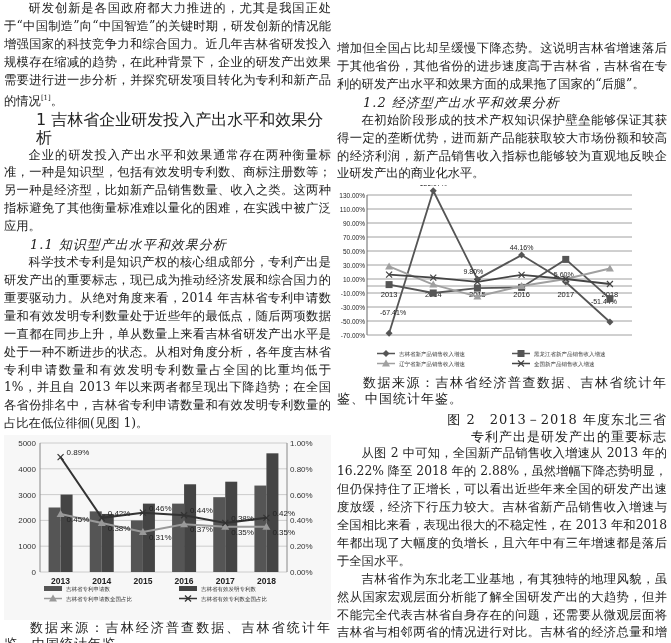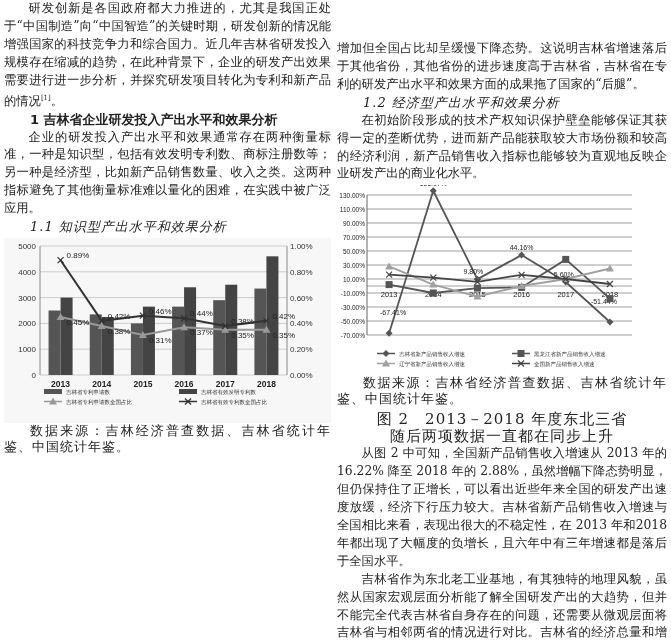--- a/index.html
+++ b/index.html
@@ -3,35 +3,36 @@
 <meta charset="utf-8">
 <style>
   html, body { margin:0; padding:0; background:#fff; }
   body { width:671px; height:643px; position:relative; overflow:hidden;
          font-family:"DejaVu Serif", serif; color:#222; }
   .col { position:absolute; top:0; width:327px; }
   .col.left { left:4px; }
   .col.right { left:337px; width:330px;margin-top:40px; }
   p { margin:0; font-size:12.3px; line-height:17.9px; text-align:justify; }
   p.indent { text-indent:2em; }
-  .h1 { font-family:"DejaVu Sans", sans-serif; font-weight:bold; font-size:13px; line-height:18px; padding-left:2em; }
+  .h1 { font-family:"DejaVu Sans", sans-serif; font-weight:normal; font-size:16px; line-height:18px; padding-left:2em; }
   .h2 { font-size:13px; line-height:18px; padding-left:2em; font-style:italic; letter-spacing:1px; }
   .source { font-size:13px; line-height:16px; text-indent:2em; letter-spacing:1px; }
-  .figcap { font-size:15px; line-height:17px; text-align:center; letter-spacing:1px; }
+  .figcap { font-size:13px; line-height:17px; text-align:right; letter-spacing:1px; }
   svg text { font-family:"Liberation Sans", sans-serif; }
   sup { font-size:7px; }
 </style>
 </head>
 <body>
 
 <div class="col left">
   <p class="indent"><span>研发创新是各国政府都大力推进的，尤其是我国正处于“中国制造”向“中国智造”的关键时期，研发创新的情况能增强国家的科技竞争力和综合国力。近几年吉林省研发投入规模存在缩减的趋势，在此种背景下，企业的研发产出效果需要进行进一步分析，并探究研发项目转化为专利和新产品的情况</span><sup>[1]</sup><span>。</span></p>
   <div class="h1">1 吉林省企业研发投入产出水平和效果分析</div>
   <p class="indent">企业的研发投入产出水平和效果通常存在两种衡量标准，一种是知识型，包括有效发明专利数、商标注册数等；另一种是经济型，比如新产品销售数量、收入之类。这两种指标避免了其他衡量标准难以量化的困难，在实践中被广泛应用。</p>
   <div class="h2">1.1 知识型产出水平和效果分析</div>
+  <p class="indent">科学技术专利是知识产权的核心组成部分，专利产出是研发产出的重要标志，现已成为推动经济发展和综合国力的重要驱动力。从绝对角度来看，2014 年吉林省专利申请数量和有效发明专利数量处于近些年的最低点，随后两项数据一直都在同步上升，单从数量上来看吉林省研发产出水平是处于一种不断进步的状态。从相对角度分析，各年度吉林省专利申请数量和有效发明专利数量占全国的比重均低于 1%，并且自 2013 年以来两者都呈现出下降趋势；在全国各省份排名中，吉林省专利申请数量和有效发明专利数量的占比在低位徘徊(见图 1)。</p>
 
   <svg id="fig1" width="327" height="185" style="display:block;margin-top:2px;background:#f7f7f7">
       <line x1="36" x2="283" y1="137" y2="137" stroke="#ccc" stroke-width="1"></line>
       <text x="32" y="140" font-size="8" text-anchor="end" fill="#333">0</text>
       <line x1="36" x2="283" y1="111.2" y2="111.2" stroke="#ccc" stroke-width="1"></line>
       <text x="32" y="114.2" font-size="8" text-anchor="end" fill="#333">1000</text>
       <line x1="36" x2="283" y1="85.4" y2="85.4" stroke="#ccc" stroke-width="1"></line>
       <text x="32" y="88.4" font-size="8" text-anchor="end" fill="#333">2000</text>
       <line x1="36" x2="283" y1="59.60000000000001" y2="59.60000000000001" stroke="#ccc" stroke-width="1"></line>
       <text x="32" y="62.60000000000001" font-size="8" text-anchor="end" fill="#333">3000</text>
@@ -225,16 +226,16 @@
       <text x="62" y="181" font-size="5.5" fill="#333">辽宁省新产品销售收入增速</text>
       <line x1="175" x2="193" y1="178.5" y2="178.5" stroke="#444444" stroke-width="1.5"></line>
       <g>
         <line x1="181" y1="175.5" x2="187" y2="181.5" stroke="#444444" stroke-width="1.2"></line>
         <line x1="181" y1="181.5" x2="187" y2="175.5" stroke="#444444" stroke-width="1.2"></line>
       </g>
       <text x="197" y="181" font-size="5.5" fill="#333">全国新产品销售收入增速</text>
     </svg>
   <p class="source">数据来源：吉林省经济普查数据、吉林省统计年鉴、中国统计年鉴。</p>
   <div class="figcap" style="margin-top:4px">图 2　2013－2018 年度东北三省</div>
-  <div class="figcap">随后两项数据一直都在同步上升</div>
+  <div class="figcap">专利产出是研发产出的重要标志</div>
   <p class="indent">从图 2 中可知，全国新产品销售收入增速从 2013 年的 16.22% 降至 2018 年的 2.88%，虽然增幅下降态势明显，但仍保持住了正增长，可以看出近些年来全国的研发产出速度放缓，经济下行压力较大。吉林省新产品销售收入增速与全国相比来看，表现出很大的不稳定性，在 2013 年和2018 年都出现了大幅度的负增长，且六年中有三年增速都是落后于全国水平。</p>
   <p class="indent">吉林省作为东北老工业基地，有其独特的地理风貌，虽然从国家宏观层面分析能了解全国研发产出的大趋势，但并不能完全代表吉林省自身存在的问题，还需要从微观层面将吉林省与相邻两省的情况进行对比。吉林省的经济总量和增幅在东北三省中排名第二，处于“比上不足，比下有余”的尴尬位置，但总体上其他两省</p>
 </div>
 
 </body></html>

